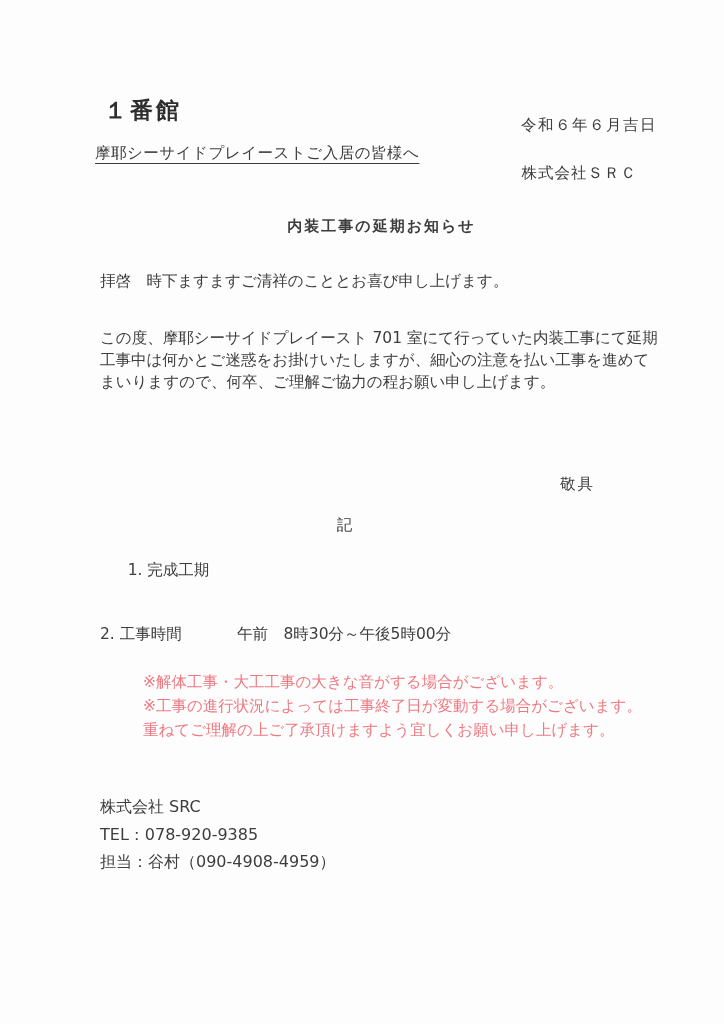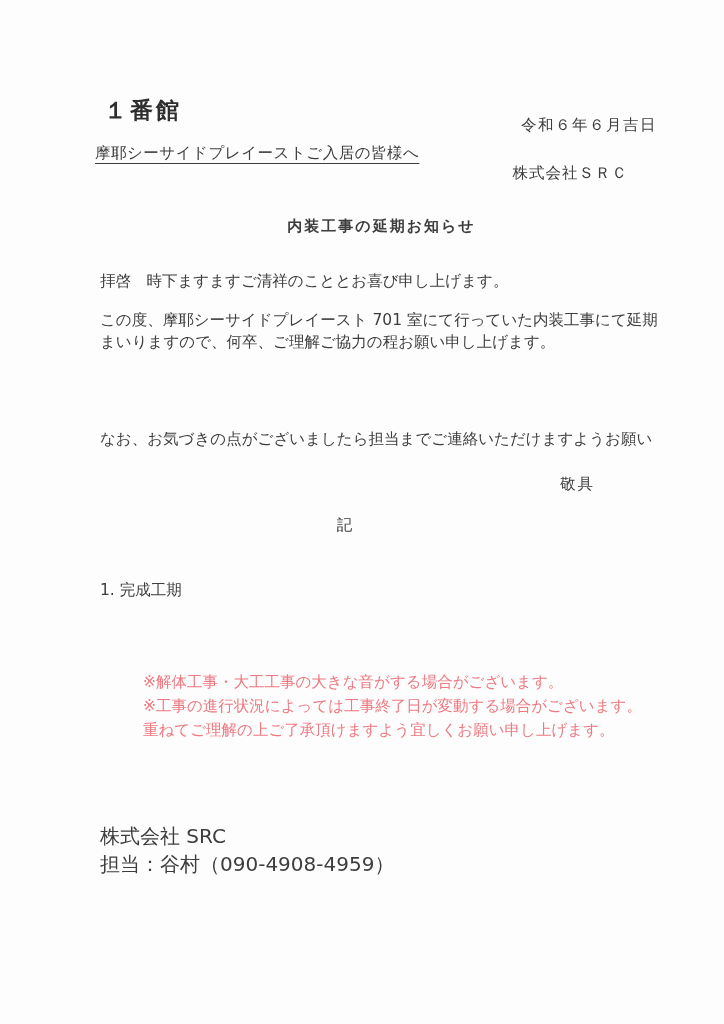--- a/index.html
+++ b/index.html
@@ -25,40 +25,40 @@
     font-family:"DejaVu Serif","Liberation Serif",serif;
     font-weight:700;font-size:23px;letter-spacing:3px;color:#2e2e2e;
   }
   .date{top:115px;right:90px;letter-spacing:1.5px;}
   .recipient{
     left:95px;top:143px;
     text-decoration:underline;
     text-underline-offset:5px;
     letter-spacing:0.5px;
   }
-  .company-top{top:163px;right:119px;letter-spacing:1px;}
+  .company-top{top:163px;right:110px;letter-spacing:1px;}
   .title{
     left:0;top:209px;width:100%;
     margin:8px;text-align:center;
     font-size:15px;font-weight:700;letter-spacing:2px;
   }
   .greeting{left:100px;top:271px;}
   .para{left:100px;width:540px;}
   .para > div{white-space:nowrap;}
-  .main-para{top:309px;line-height:22px;}
+  .main-para{top:327px;line-height:22px;}
   .para3{top:428px;line-height:23px;}
   .keigu{top:474px;right:152px;letter-spacing:2px;}
   .ki{left:0;top:515px;width:690px;text-align:center;letter-spacing:1px;}
   .item{left:100px;width:540px;display:flex;}
   .item .label{width:137px;flex:0 0 137px;}
-  .item1{top:580px;}
+  .item1{top:560px;text-align:center;}
   .item2{top:624px;}
   .notes{left:100px;top:670px;line-height:24px;color:var(--red);margin-left:43px;}
   .notes > div{white-space:nowrap;}
-  .footer{left:100px;top:823px;line-height:27.5px;font-size:20px;}
+  .footer{left:100px;top:793px;line-height:27.5px;font-size:16px;}
   .footer > div{white-space:nowrap;}
 </style>
 </head>
 <body>
 
 <div class="page">
 
   <div class="abs building">１番館</div>
 
   <div class="abs date">令和６年６月吉日</div>
@@ -66,40 +66,45 @@
   <div class="abs recipient">摩耶シーサイドプレイーストご入居の皆様へ</div>
 
   <div class="abs company-top">株式会社ＳＲＣ</div>
 
   <h1 class="abs title">内装工事の延期お知らせ</h1>
 
   <div class="abs greeting">拝啓　時下ますますご清祥のこととお喜び申し上げます。</div>
 
   <div class="abs para main-para">
     <div>この度、摩耶シーサイドプレイースト 701 室にて行っていた内装工事にて延期</div>
+    <div>工事中は何かとご迷惑をお掛けいたしますが、細心の注意を払い工事を進めて</div>
     <div>まいりますので、何卒、ご理解ご協力の程お願い申し上げます。</div>
   </div>
 
   <div class="abs para para3">
-    <div>なお、お気づきの点がございましたら担当までご連絡いただけますようお願い</div>
   </div>
 
   <div class="abs keigu">敬具</div>
 
   <div class="abs ki">記</div>
 
   <div class="abs item item1">
     <span class="label">1. 完成工期</span>
   </div>
 
+  <div class="abs item item2">
+    <span class="label">2. 工事時間</span>
+    <span class="value">午前　8時30分～午後5時00分</span>
+  </div>
 
   <div class="abs notes">
     <div>※解体工事・大工工事の大きな音がする場合がございます。</div>
     <div>※工事の進行状況によっては工事終了日が変動する場合がございます。</div>
     <div>重ねてご理解の上ご了承頂けますよう宜しくお願い申し上げます。</div>
   </div>
 
   <div class="abs footer">
     <div>株式会社 SRC</div>
+    <div>TEL：078-920-9385</div>
     <div>担当：谷村（090-4908-4959）</div>
   </div>
 
 </div>
 
 </body></html>

